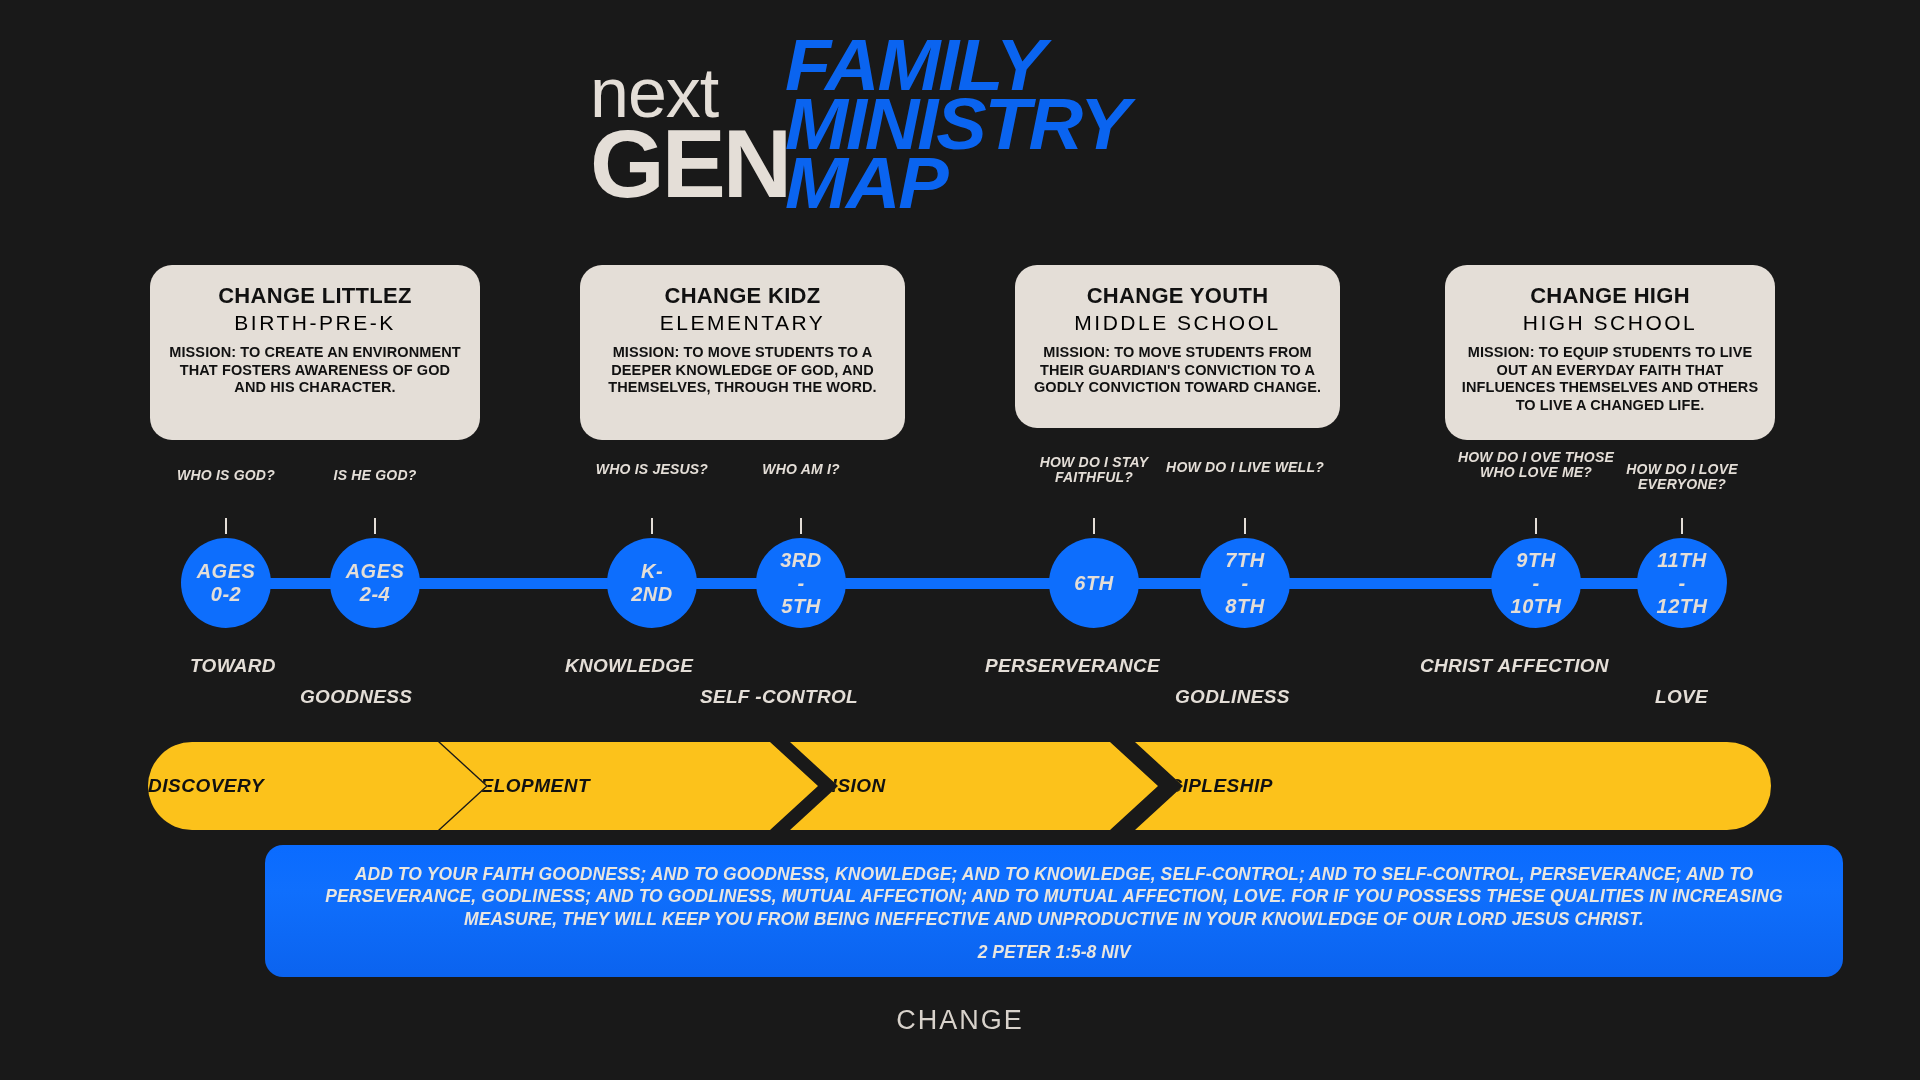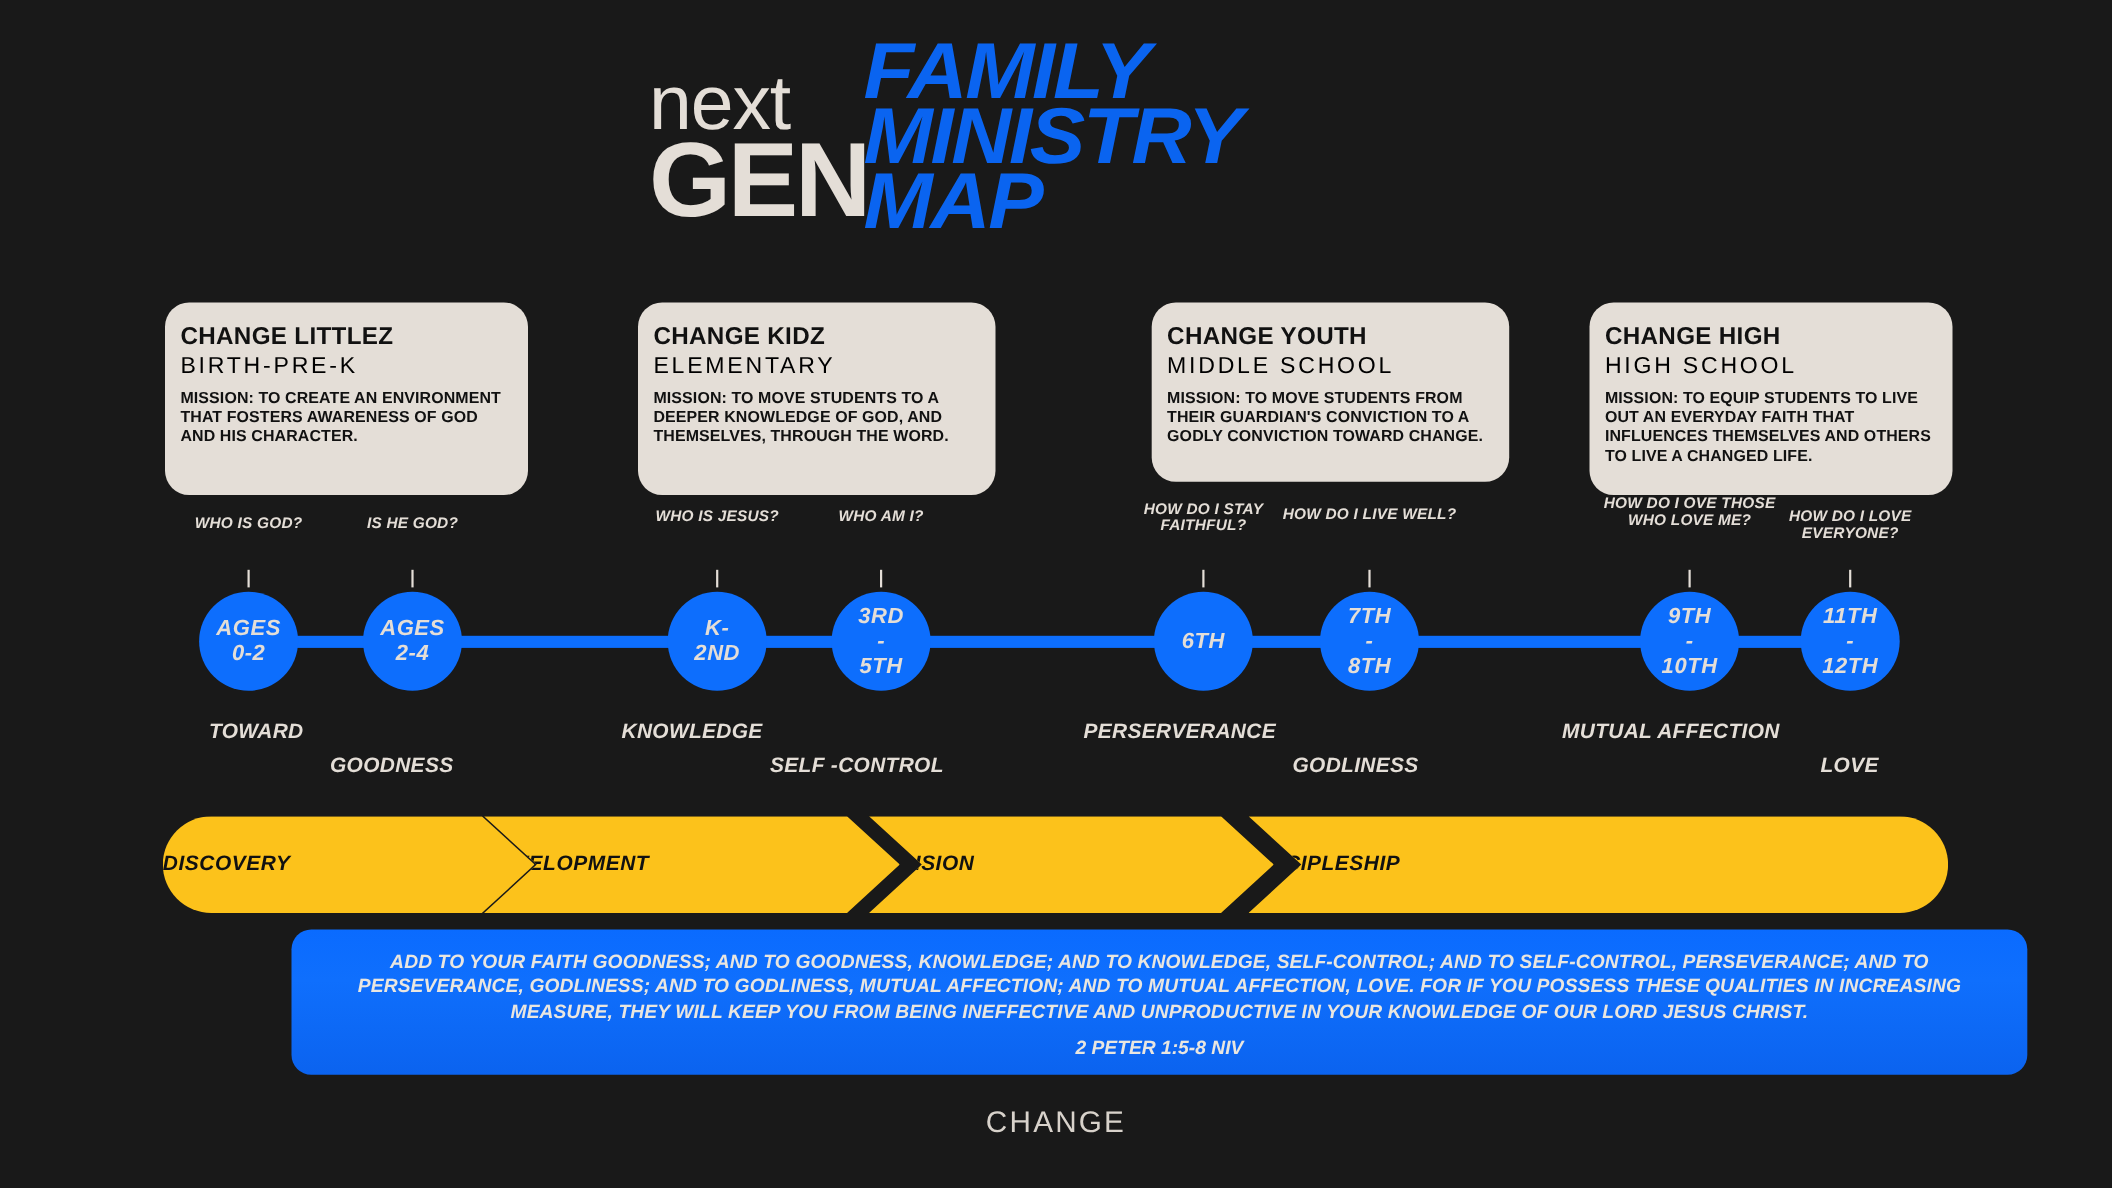--- a/index.html
+++ b/index.html
@@ -25,31 +25,31 @@
   }
   .title-lines {
     position: absolute; left: 210px; top: 8px;
     font-weight: 900; color: #0a64f0; font-style: italic;
     line-height: 0.82; letter-spacing: -2px;
   }
   .title-lines div { font-size: 72px; transform: scaleX(1.05); transform-origin: left; }
 
   
   .card {
-    position: absolute; top: 275px;
+    position: absolute; top: 265px;
     background: #e4ded7; border-radius: 22px;
-    padding: 18px 14px 10px 14px; color: #111;
+    padding: 18px 14px 10px 14px; text-align: center; color: #111;
   }
   .card-title { font-size: 22px; font-weight: 800; letter-spacing: .3px; }
   .card-sub { font-size: 21px; font-weight: 400; letter-spacing: 2.5px; margin-top: 2px; color: #000000; }
   .card-mission { font-size: 14.5px; font-weight: 800; line-height: 1.22; margin-top: 9px; letter-spacing: .1px; }
 
   .card-0 { left: 150px;  width: 330px; height: 175px; }
   .card-1 { left: 580px;  width: 325px; height: 175px; }
-  .card-2 { left: 1015px; width: 325px; height: 163px; margin-left: 32px; }
+  .card-2 { left: 1015px; width: 325px; height: 163px; }
   .card-3 { left: 1445px; width: 330px; height: 175px; }
 
   
   .track {
     position: absolute; left: 225px; top: 578px;
     width: 1460px; height: 11px; background: #0d6efd;
   }
   .node { position: absolute; }
   .node-circle {
     position: absolute; width: 90px; height: 90px; border-radius: 50%;
@@ -217,21 +217,21 @@
         </div>
       </div>
     </div>
   <div id="virtue-labels">
       <div class="virtue" style="left: 190px; top: 655px;">TOWARD</div>
       <div class="virtue" style="left: 300px; top: 686px;">GOODNESS</div>
       <div class="virtue" style="left: 565px; top: 655px;">KNOWLEDGE</div>
       <div class="virtue" style="left: 700px; top: 686px;">SELF -CONTROL</div>
       <div class="virtue" style="left: 985px; top: 655px;">PERSERVERANCE</div>
       <div class="virtue" style="left: 1175px; top: 686px;">GODLINESS</div>
-      <div class="virtue" style="left: 1420px; top: 655px;">MUTUAL AFFECTION</div>
+      <div class="virtue" style="left: 1420px; top: 655px;">CHRIST AFFECTION</div>
       <div class="virtue" style="left: 1655px; top: 686px;">LOVE</div>
     </div>
 
   <div class="arrows">
     <div class="arrow arrow-0">
         <span>DISCOVERY</span>
       </div>
     <div class="arrow arrow-1">
         <span>DEVELOPMENT</span>
       </div>

